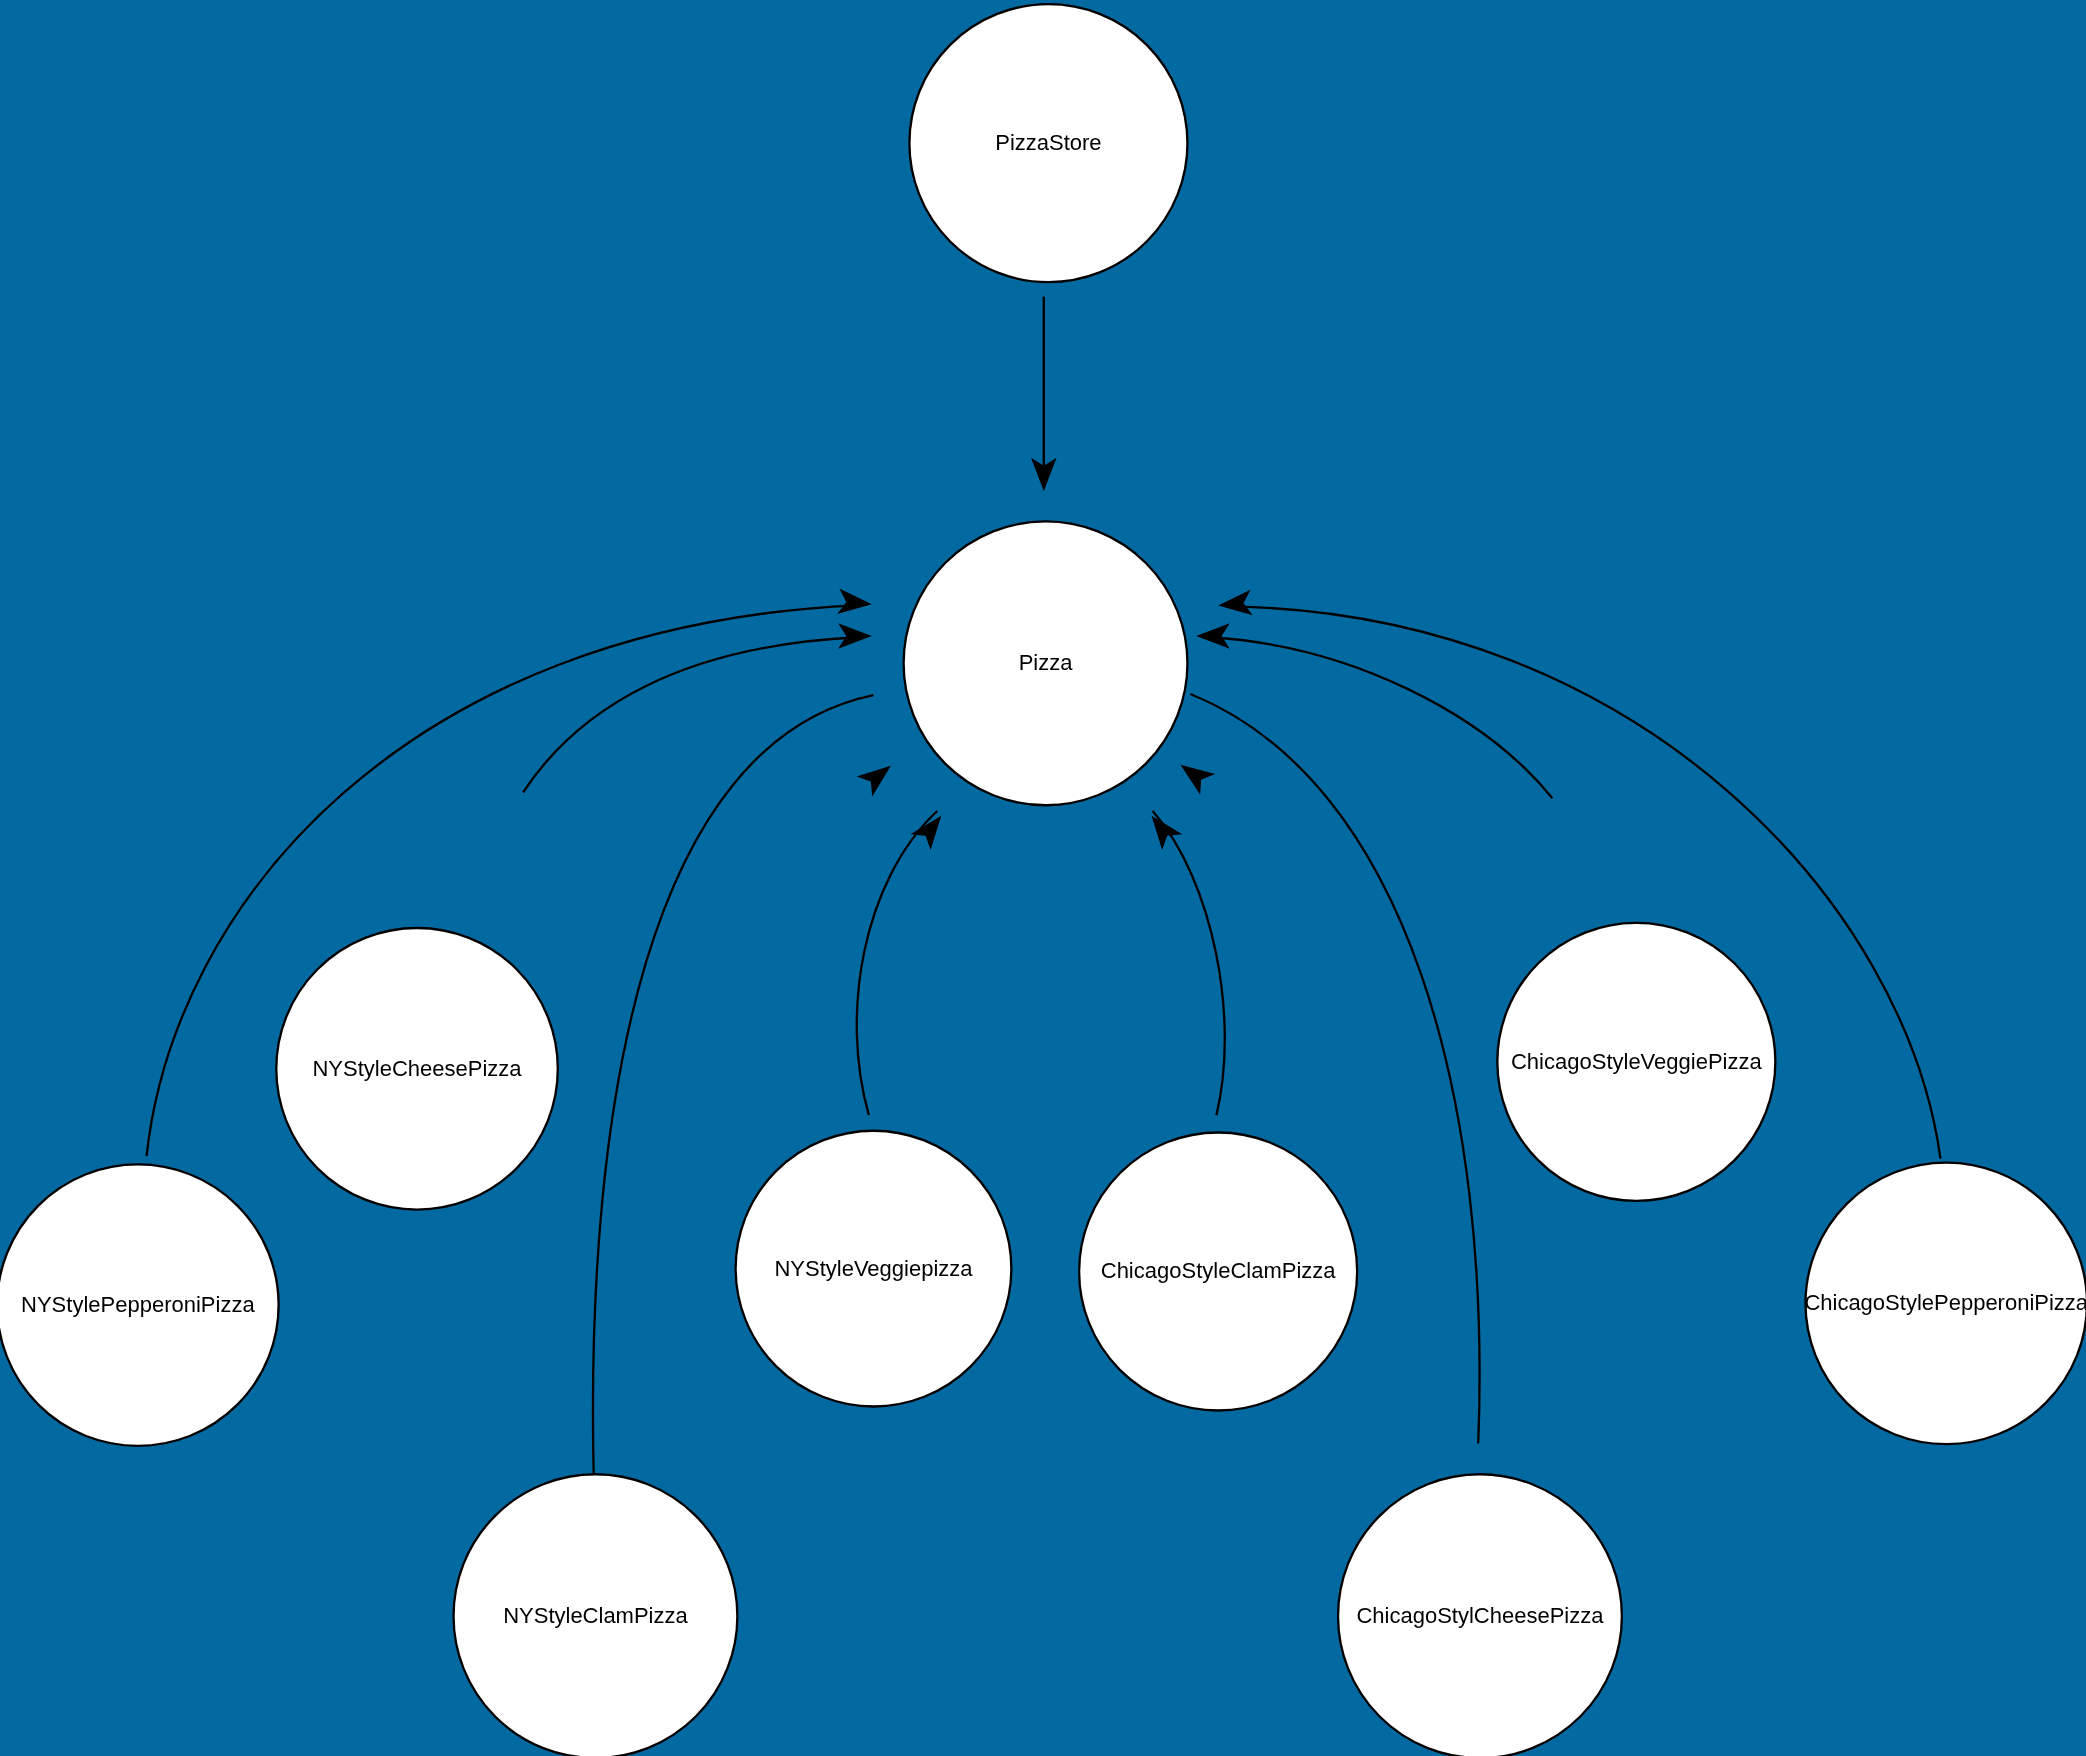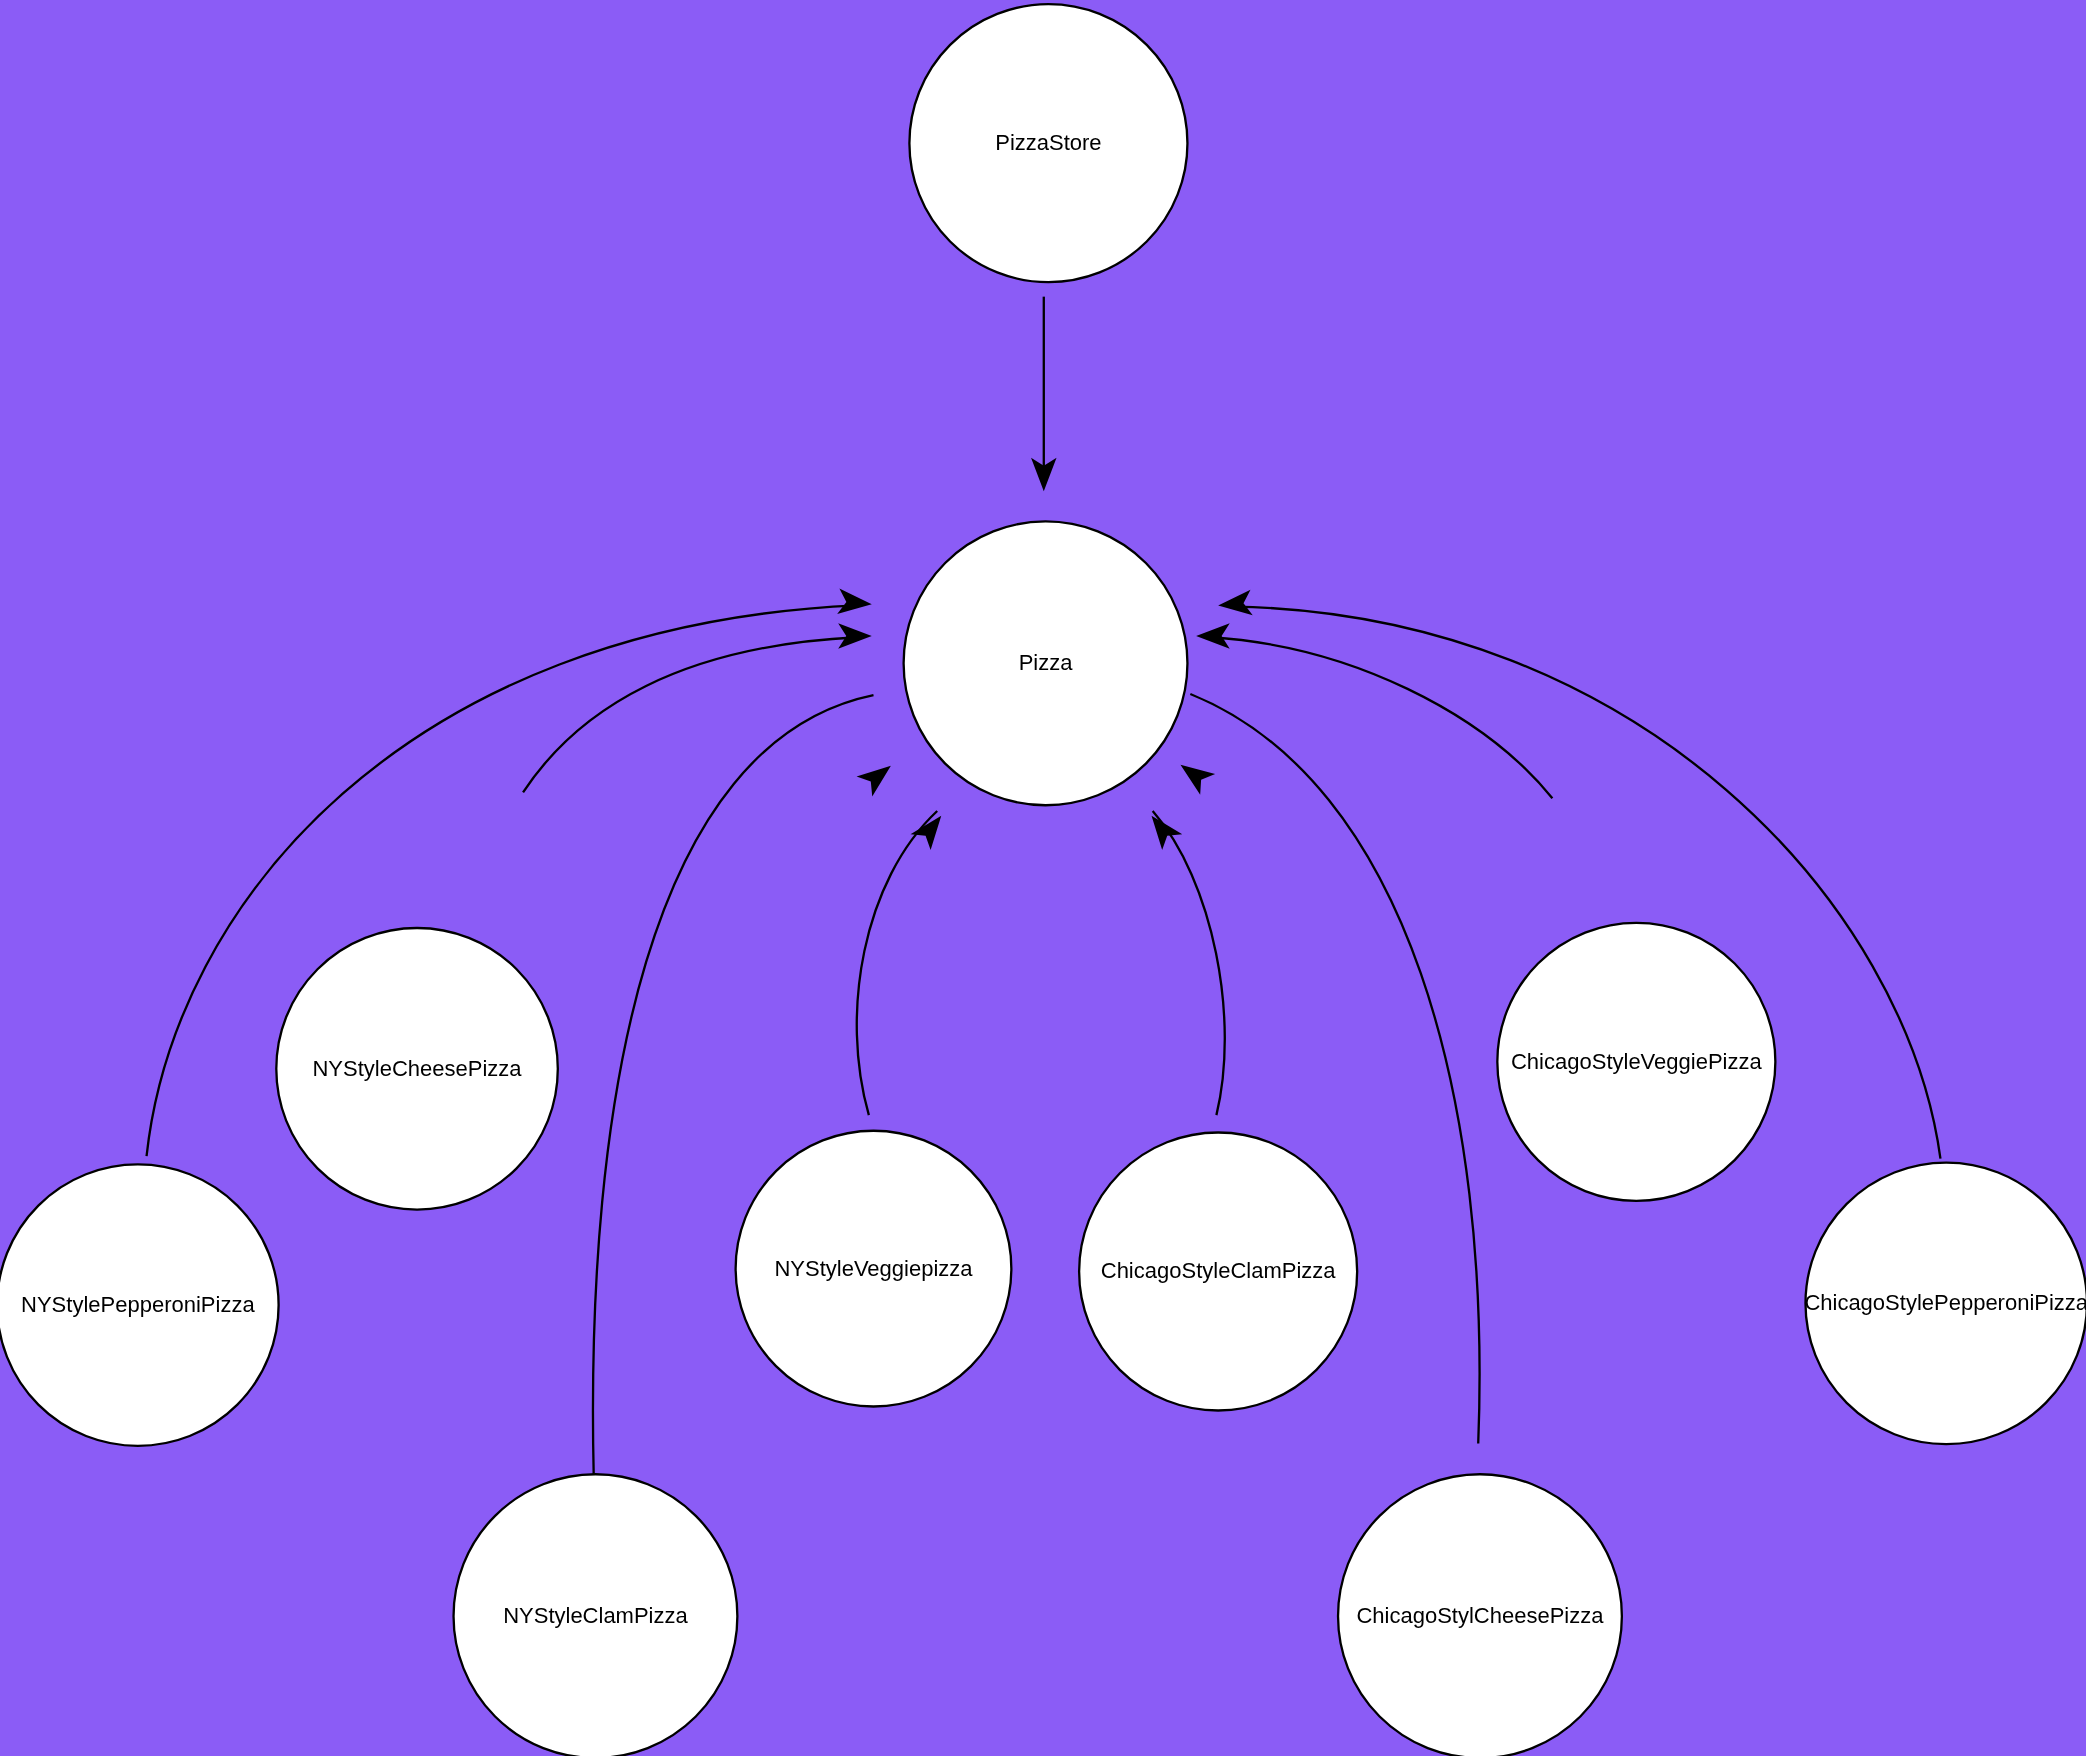--- a/index.html
+++ b/index.html
@@ -10,21 +10,21 @@
   body {
     width: 2087px;
     height: 1757px;
     overflow: hidden;
     font-family: "Liberation Sans", sans-serif;
   }
   #diagram-root {
     position: relative;
     width: 2087px;
     height: 1757px;
-    background: #8b5cf6;
+    background: #0369a1;
   }
   #diagram-svg {
     position: absolute;
     top: 0;
     left: 0;
     width: 2087px;
     height: 1757px;
     display: block;
   }
   .node-circle {

